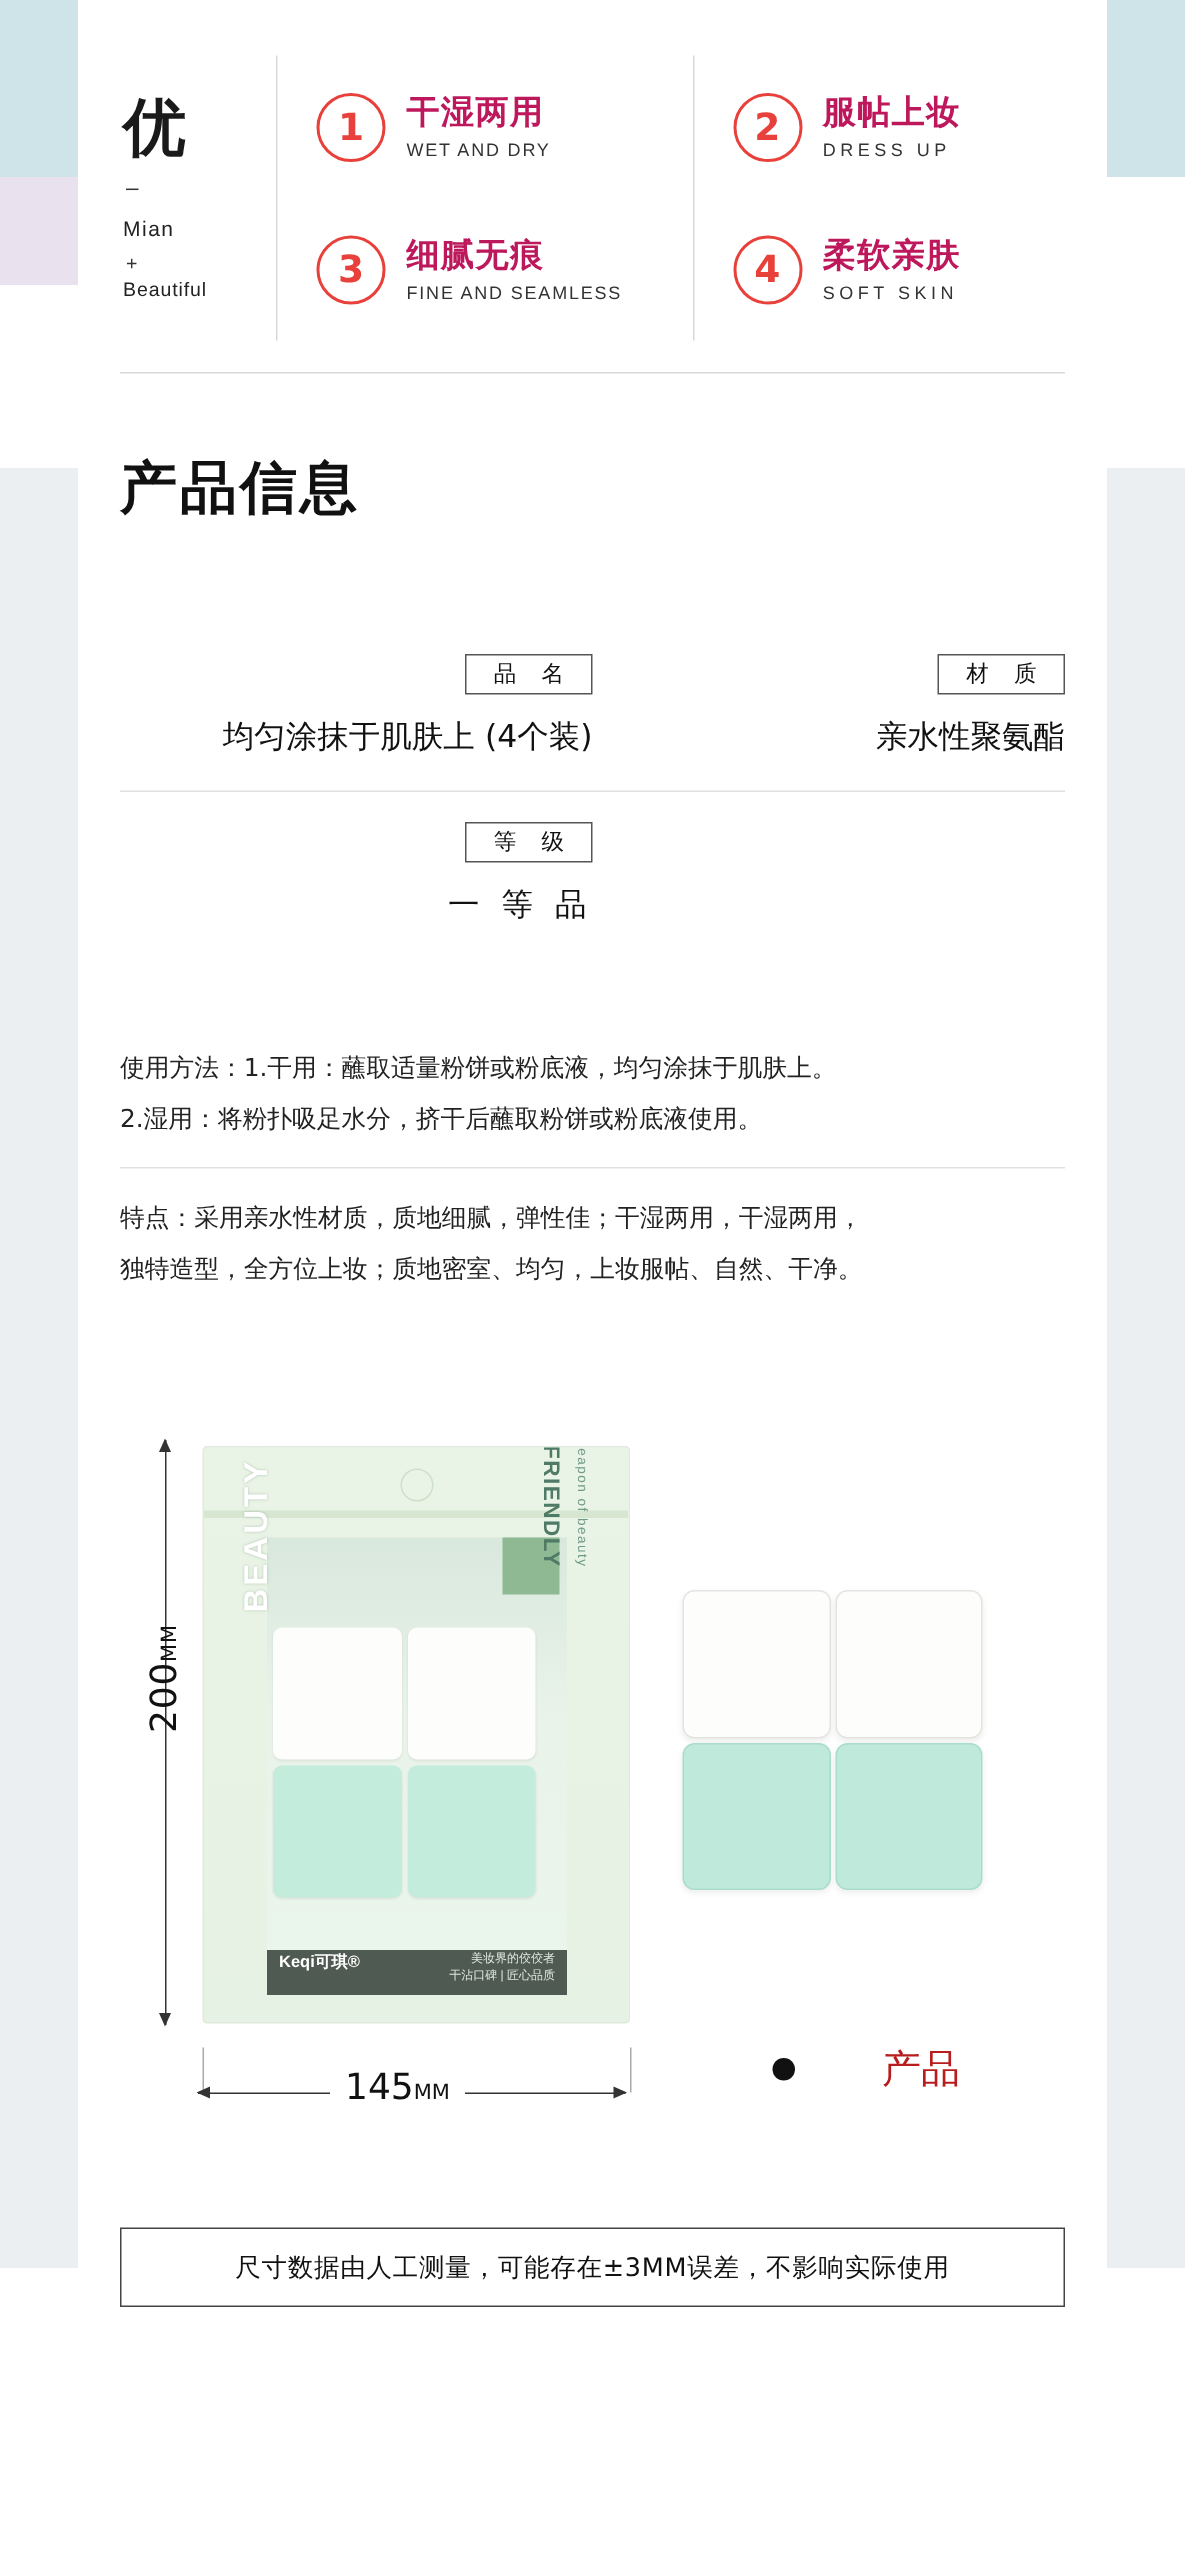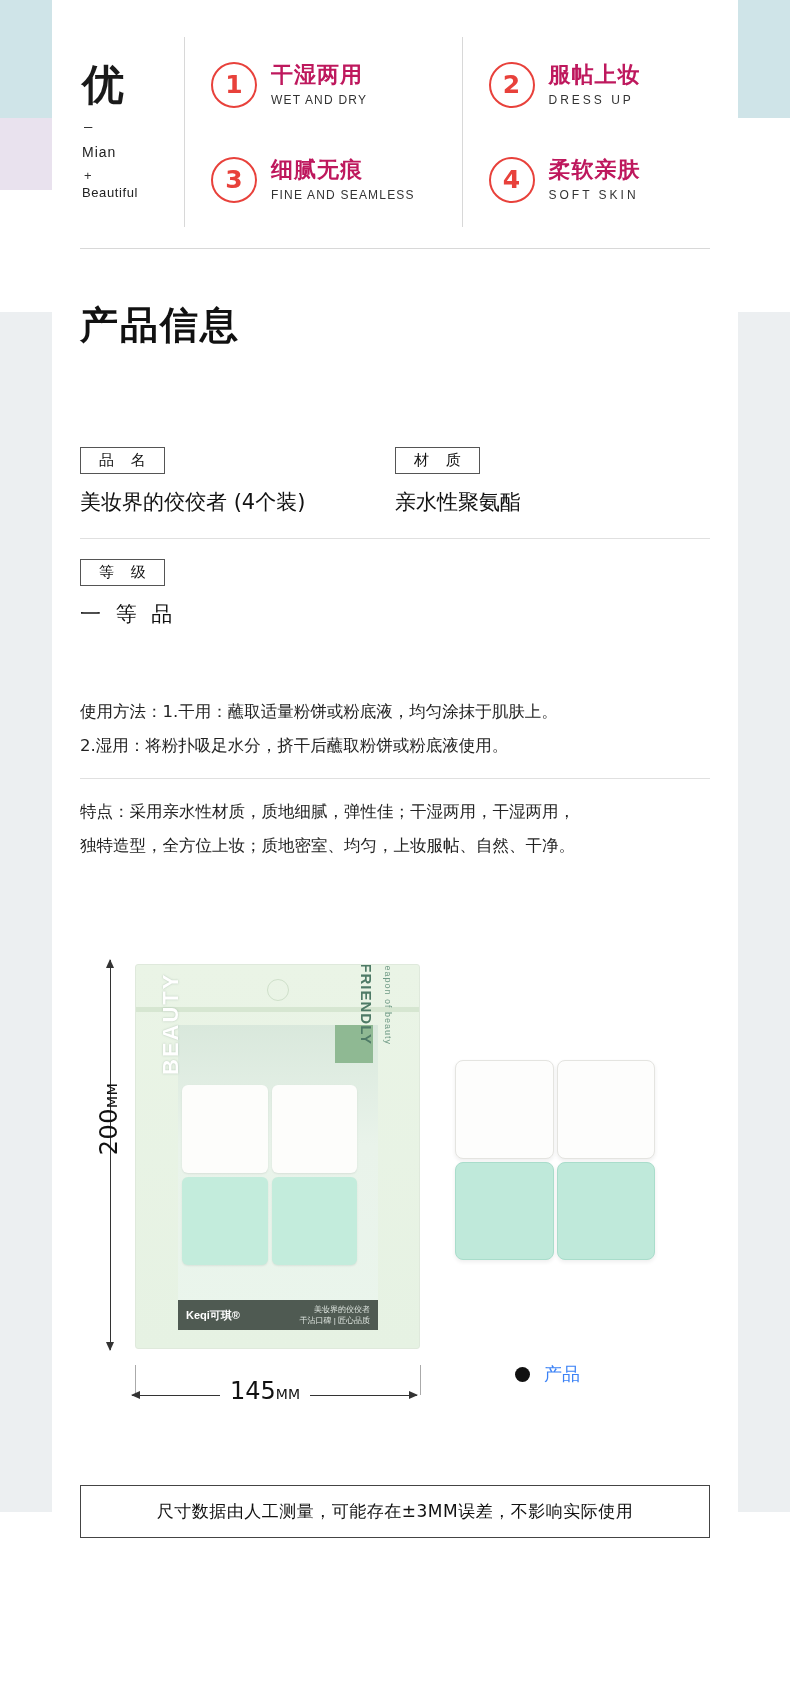--- a/index.html
+++ b/index.html
@@ -175,22 +175,23 @@
     margin-top: 12px;
     margin-left: auto;
     width: 60px; height: 3px;
     background: #e8413b;
     float: right;
   }
 
   
   .info {
     position: absolute;
-    left: 80px; top: 447px;
+    left: 80px; top: 436px;
     width: 630px;
+    text-align: right;
   }
   .info-row {
     display: flex;
     padding-bottom: 22px;
   }
   .info-col { width: 50%; }
   .lbl {
     display: inline-block;
     border: 1px solid #555;
     padding: 3px 12px;
@@ -385,21 +386,21 @@
     right: 46px; top: 60px;
     width: 38px; height: 38px;
     background: #8fb993;
   }
   .pkg-footer {
     position: absolute;
     left: 42px; bottom: 18px;
     width: 200px; height: 30px;
     background: #4f5a52;
     display: flex;
-    align-items: center;
+    align-items: flex-start;
     justify-content: space-between;
     padding: 0 8px;
   }
   .pkg-brand {
     font-size: 11px;
     color: #ffffff;
     font-weight: bold;
   }
   .pkg-slogan {
     font-size: 8px;
@@ -436,23 +437,24 @@
     display: flex;
     align-items: center;
     gap: 14px;
   }
   .legend-dot {
     width: 15px; height: 15px;
     border-radius: 50%;
     background: #111;
   }
   .legend-label {
-    font-size: 18px;
-    color: #3b82f6;
-    font-family: "DejaVu Sans", sans-serif;
+    font-size: 26px;
+    color: #b91c1c;
+    font-family: "DejaVu Sans", sans-serif;
+    margin-left: 44px;
   }
 
   
   .note-box {
     position: absolute;
     left: 80px; top: 1485px;
     width: 630px;
     border: 1px solid #444;
     padding: 14px 10px;
     text-align: center;
@@ -518,21 +520,21 @@
   <div class="divider-top"></div>
 
   <div class="sec-title">
     <div class="sec-title-cn">产品信息</div>
   </div>
 
   <div class="info">
     <div class="info-row">
       <div class="info-col">
         <span class="lbl">品  名</span>
-        <div class="val">美妆界的佼佼者 (4个装)</div>
+        <div class="val">均匀涂抹于肌肤上 (4个装)</div>
       </div>
       <div class="info-col">
         <span class="lbl">材  质</span>
         <div class="val">亲水性聚氨酯</div>
       </div>
     </div>
     <div class="hr-light"></div>
     <div class="info-row">
       <div class="info-col">
         <span class="lbl">等  级</span>

